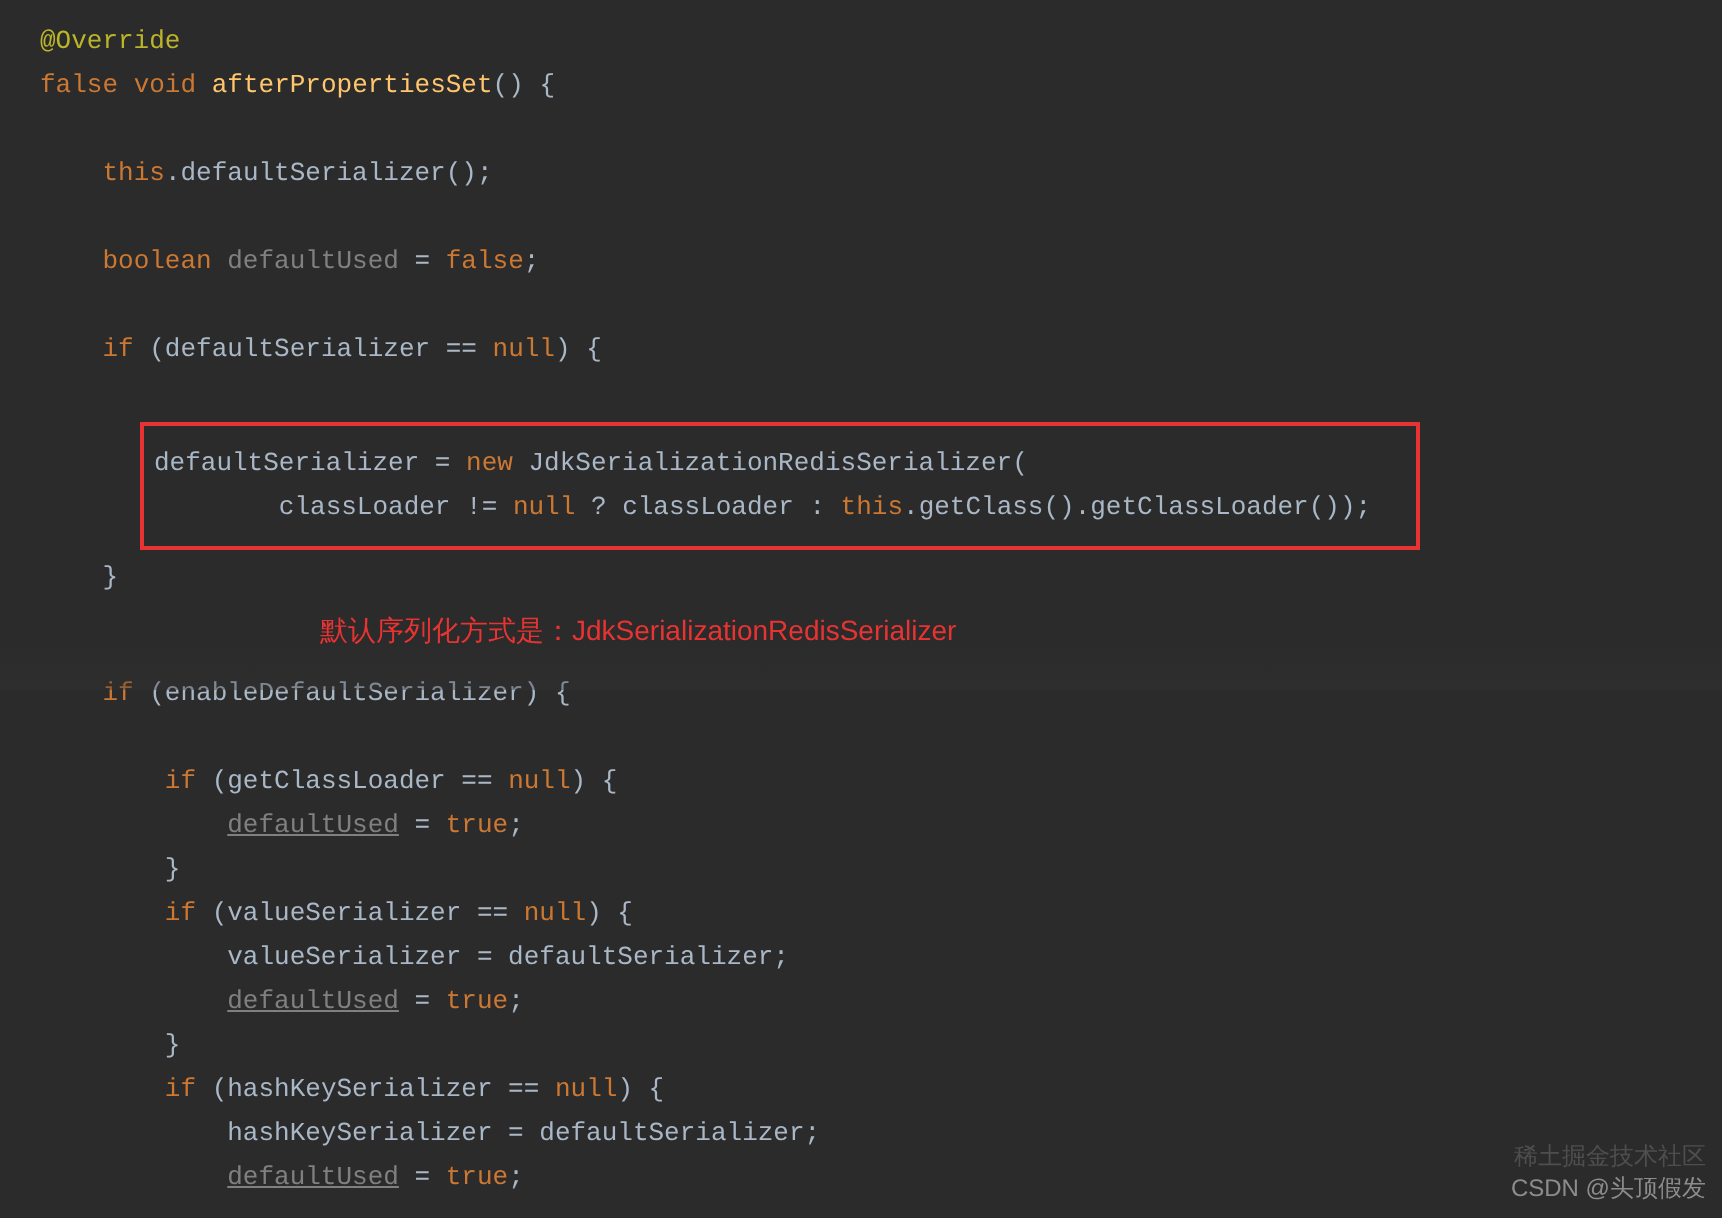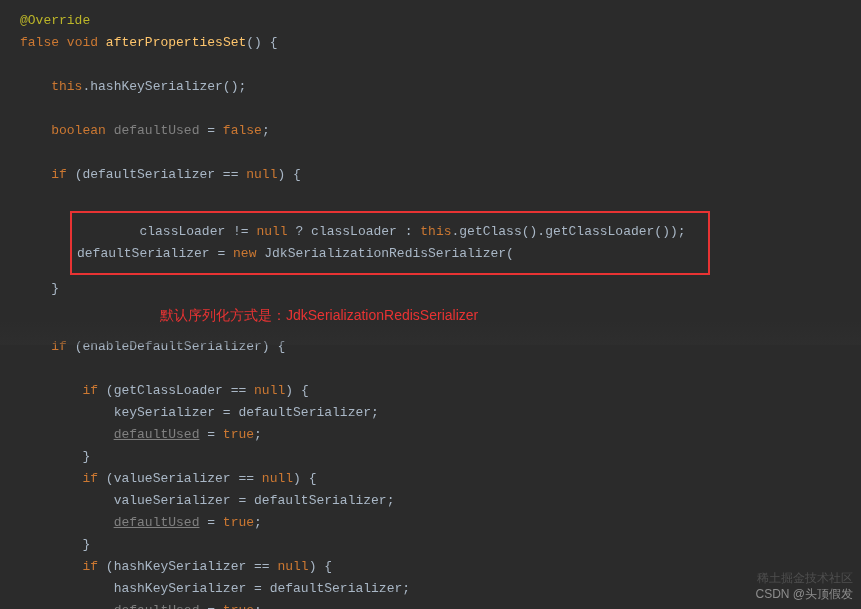--- a/index.html
+++ b/index.html
@@ -72,40 +72,39 @@
       opacity: 0.85;
     }
   </style>
 </head>
 <body>
 
 <div class="code-container">
   <div class="line"><span class="annotation">@Override</span></div>
   <div class="line"><span class="keyword">false</span> <span class="keyword">void</span> <span class="method-name">afterPropertiesSet</span><span class="punct">()</span><span class="punct"> {</span></div>
   <div class="line">&nbsp;</div>
-  <div class="line">    <span class="keyword">this</span><span class="identifier">.hashKeySerializer();</span></div>
+  <div class="line">    <span class="keyword">this</span><span class="identifier">.defaultSerializer();</span></div>
   <div class="line">&nbsp;</div>
   <div class="line">    <span class="bool-type">boolean</span><span class="var-gray"> defaultUsed</span><span> = </span><span class="keyword">false</span><span>;</span></div>
   <div class="line">&nbsp;</div>
   <div class="line">    <span class="keyword">if</span><span> (defaultSerializer == </span><span class="keyword">null</span><span>) {</span></div>
   <div class="line">&nbsp;</div>
 
   <div class="highlight-box">
+    <div class="line"><span>defaultSerializer = </span><span class="keyword">new</span><span> JdkSerializationRedisSerializer(</span></div>
     <div class="line">        <span>classLoader != </span><span class="keyword">null</span><span> ? classLoader : </span><span class="keyword">this</span><span>.getClass().getClassLoader());</span></div>
-    <div class="line"><span>defaultSerializer = </span><span class="keyword">new</span><span> JdkSerializationRedisSerializer(</span></div>
   </div>
 
   <div class="line">    <span>}</span></div>
   <div class="red-text"><span>默认序列化方式是：</span><span class="bold-part">JdkSerializationRedisSerializer</span></div>
 
   <div class="line">    <span class="keyword">if</span><span> (enableDefaultSerializer) {</span></div>
   <div class="line">&nbsp;</div>
 
   <div class="line">        <span class="keyword">if</span><span> (getClassLoader == </span><span class="keyword">null</span><span>) {</span></div>
-  <div class="line">            <span>keySerializer = defaultSerializer;</span></div>
   <div class="line">            <span class="var-underline">defaultUsed</span><span> = </span><span class="keyword">true</span><span>;</span></div>
   <div class="line">        <span>}</span></div>
 
   <div class="line">        <span class="keyword">if</span><span> (valueSerializer == </span><span class="keyword">null</span><span>) {</span></div>
   <div class="line">            <span>valueSerializer = defaultSerializer;</span></div>
   <div class="line">            <span class="var-underline">defaultUsed</span><span> = </span><span class="keyword">true</span><span>;</span></div>
   <div class="line">        <span>}</span></div>
 
   <div class="line">        <span class="keyword">if</span><span> (hashKeySerializer == </span><span class="keyword">null</span><span>) {</span></div>
   <div class="line">            <span>hashKeySerializer = defaultSerializer;</span></div>

